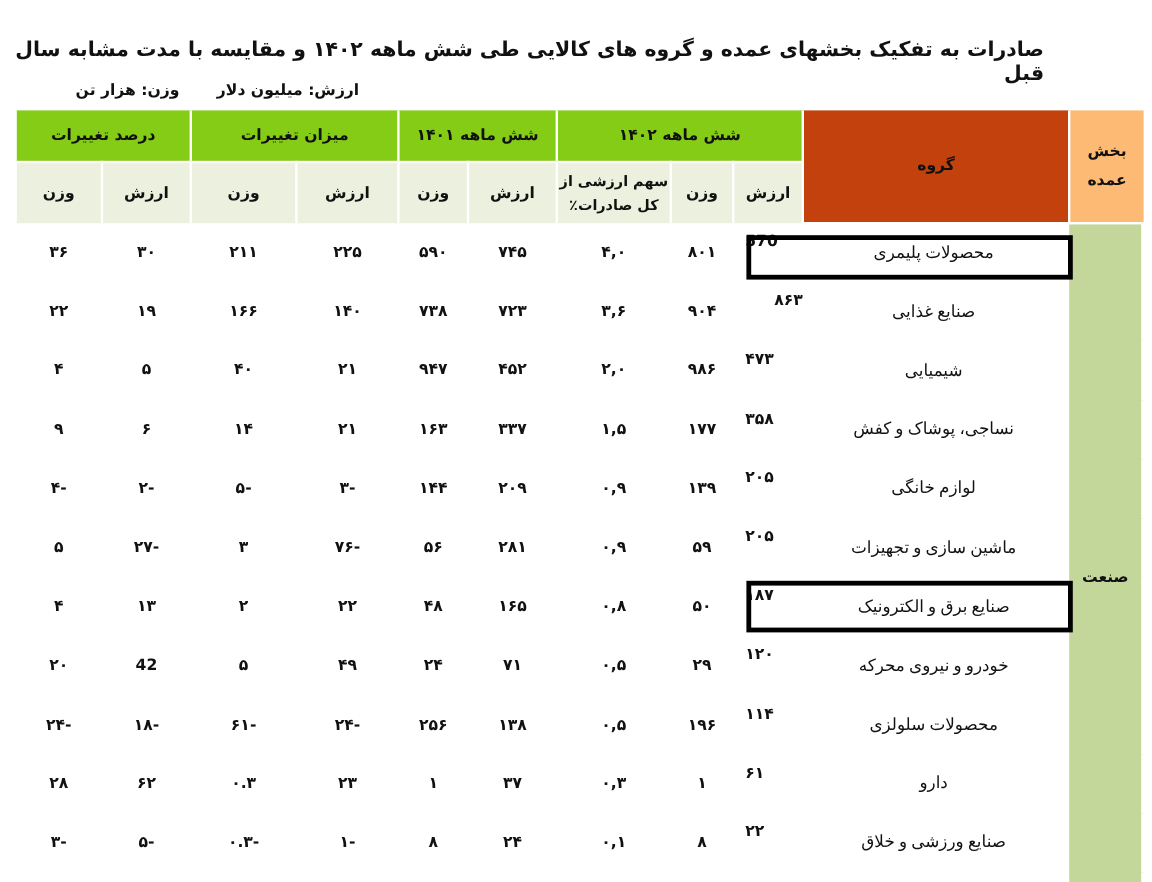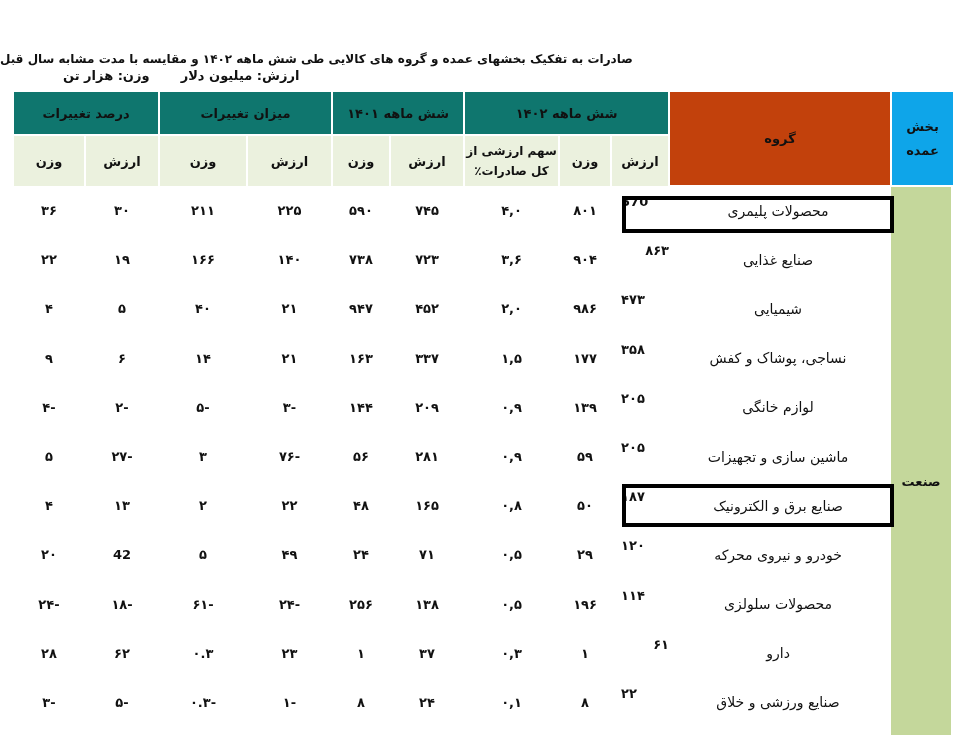--- a/index.html
+++ b/index.html
@@ -1,31 +1,31 @@
 <!DOCTYPE html>
 <html><head>
 <meta charset="utf-8">
 <style>
   html, body { margin:0; padding:0; background:#ffffff; }
   body { width:960px; height:735px; position:relative; overflow:hidden;
          font-family:"DejaVu Sans", sans-serif; color:#111; }
-  .title { position:absolute; top:52px; left:0; width:870px; text-align:left;
-           direction:rtl; font-weight:bold; font-size:12px; }
+  .title { position:absolute; top:32px; left:0; width:870px; text-align:right;
+           direction:rtl; font-weight:bold; font-size:17px; }
   .units { position:absolute; top:68px; left:36px; direction:rtl; font-size:13px; }
   .units span { margin-left:27px;font-weight:bold; }
   table.main { position:absolute; top:92px; left:12px; width:940px; border-collapse:collapse;
                direction:rtl; table-layout:fixed; }
   table.main td, table.main th { text-align:center; vertical-align:middle; font-size:13px; padding:0; }
-  .h1 th { background:#0f766e; height:42px; font-weight:bold; border-left:2px solid #ffffff; border-bottom:2px solid #ffffff; }
+  .h1 th { background:#84cc16; height:42px; font-weight:bold; border-left:2px solid #ffffff; border-bottom:2px solid #ffffff; }
   .h2 th { background:#ebf1de; height:50px; font-weight:bold; border-left:2px solid #ffffff; }
   th.grp { background:#c2410c; }
-  th.sect { background:#0ea5e9; line-height:24px; }
+  th.sect { background:#fdba74; line-height:24px; }
   td.sectcell { background:#c4d79b; font-weight:bold; font-size:15px; border-right:4px solid #fff; }
   tr.data td { height:41.2px; font-weight:bold; }
-  td.name { text-align:right; font-weight:normal !important; font-size:14px !important; padding-right:4px !important; position:relative; }
+  td.name { text-align:right; font-weight:normal !important; font-size:14px !important; padding-right:4px !important; position:relative;font-family:Liberation Serif, serif; }
   .rowbox { position:absolute; border:4px solid #000; box-sizing:border-box; pointer-events:none; }
 </style>
 </head>
 <body>
 
 <div class="title">صادرات به تفکیک بخشهای عمده و گروه های کالایی طی شش ماهه ۱۴۰۲ و مقایسه با مدت مشابه سال قبل</div>
 <div class="units">
   <span>ارزش: میلیون دلار</span>
   <span>وزن: هزار تن</span>
 </div>
@@ -170,21 +170,21 @@
         <td>۰,۵</td>
         <td>۱۳۸</td>
         <td>۲۵۶</td>
         <td>-۲۴</td>
         <td>-۶۱</td>
         <td>-۱۸</td>
         <td>-۲۴</td>
       </tr>
       <tr class="data">
         <td class="name">دارو</td>
-        <td style="vertical-align: top; padding-top: 8px; text-align: right; padding-left: 10px;">۶۱</td>
+        <td style="vertical-align: top; padding-top: 8px; text-align: left; padding-left: 10px;">۶۱</td>
         <td>۱</td>
         <td>۰,۳</td>
         <td>۳۷</td>
         <td>۱</td>
         <td>۲۳</td>
         <td>۰.۳</td>
         <td>۶۲</td>
         <td>۲۸</td>
       </tr>
       <tr class="data">

